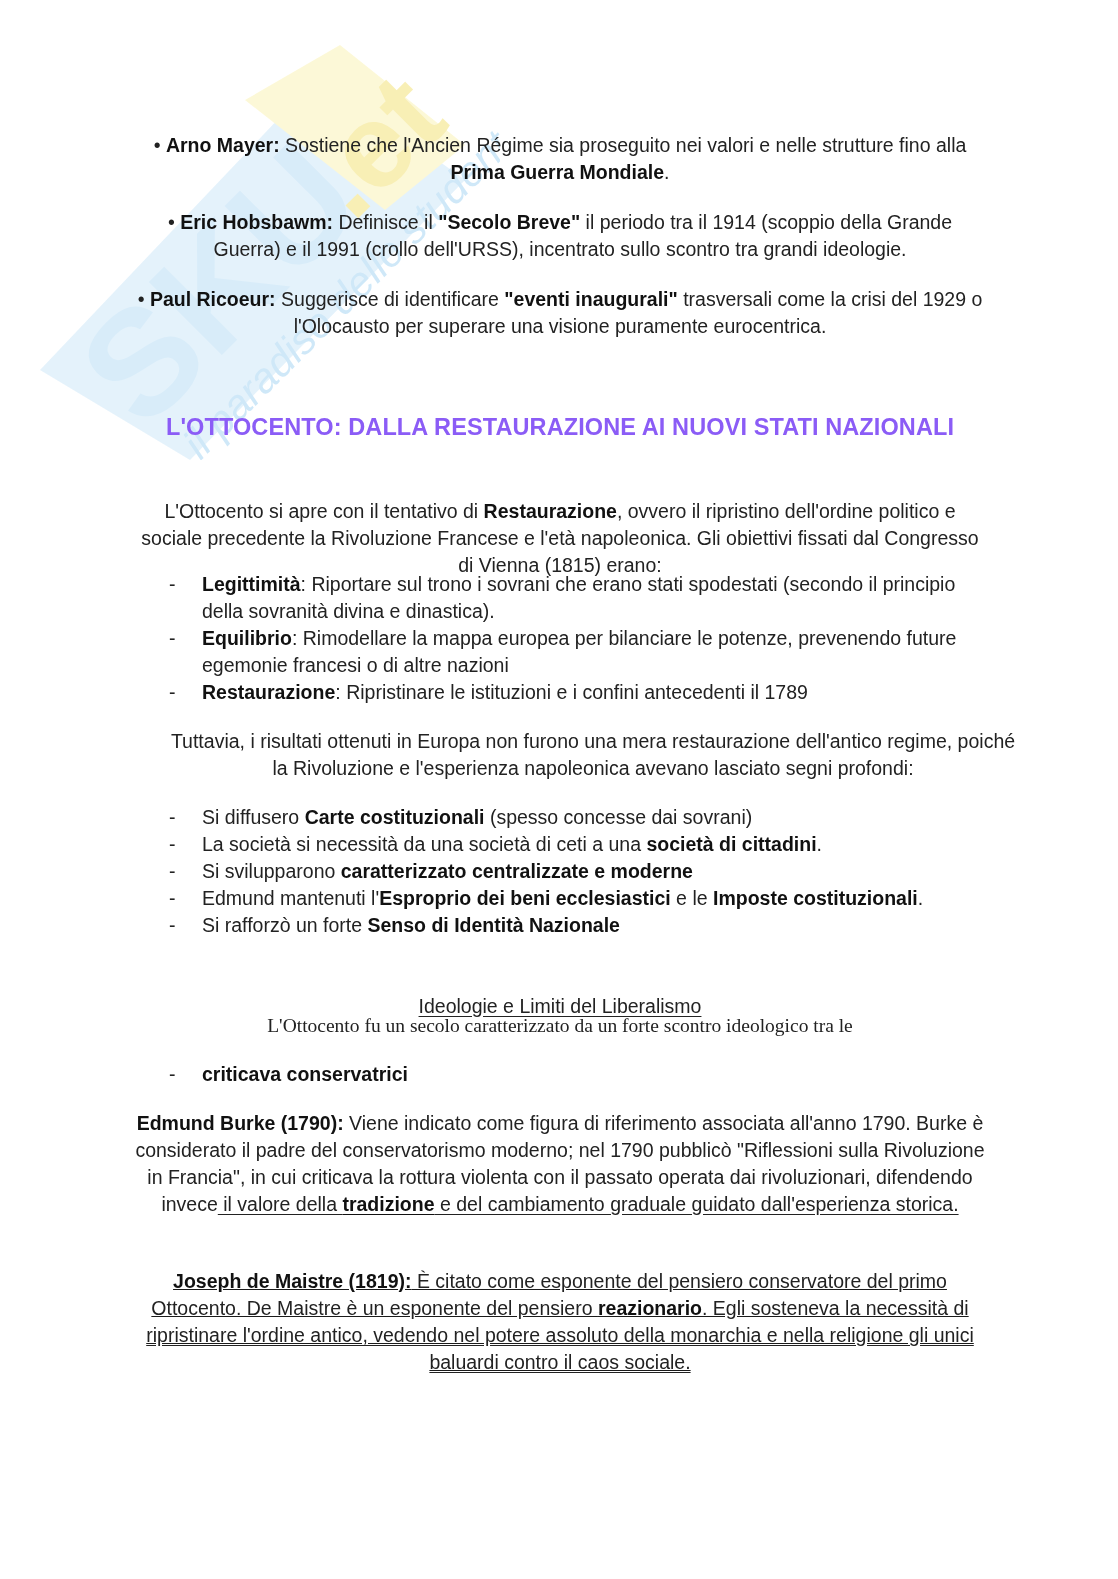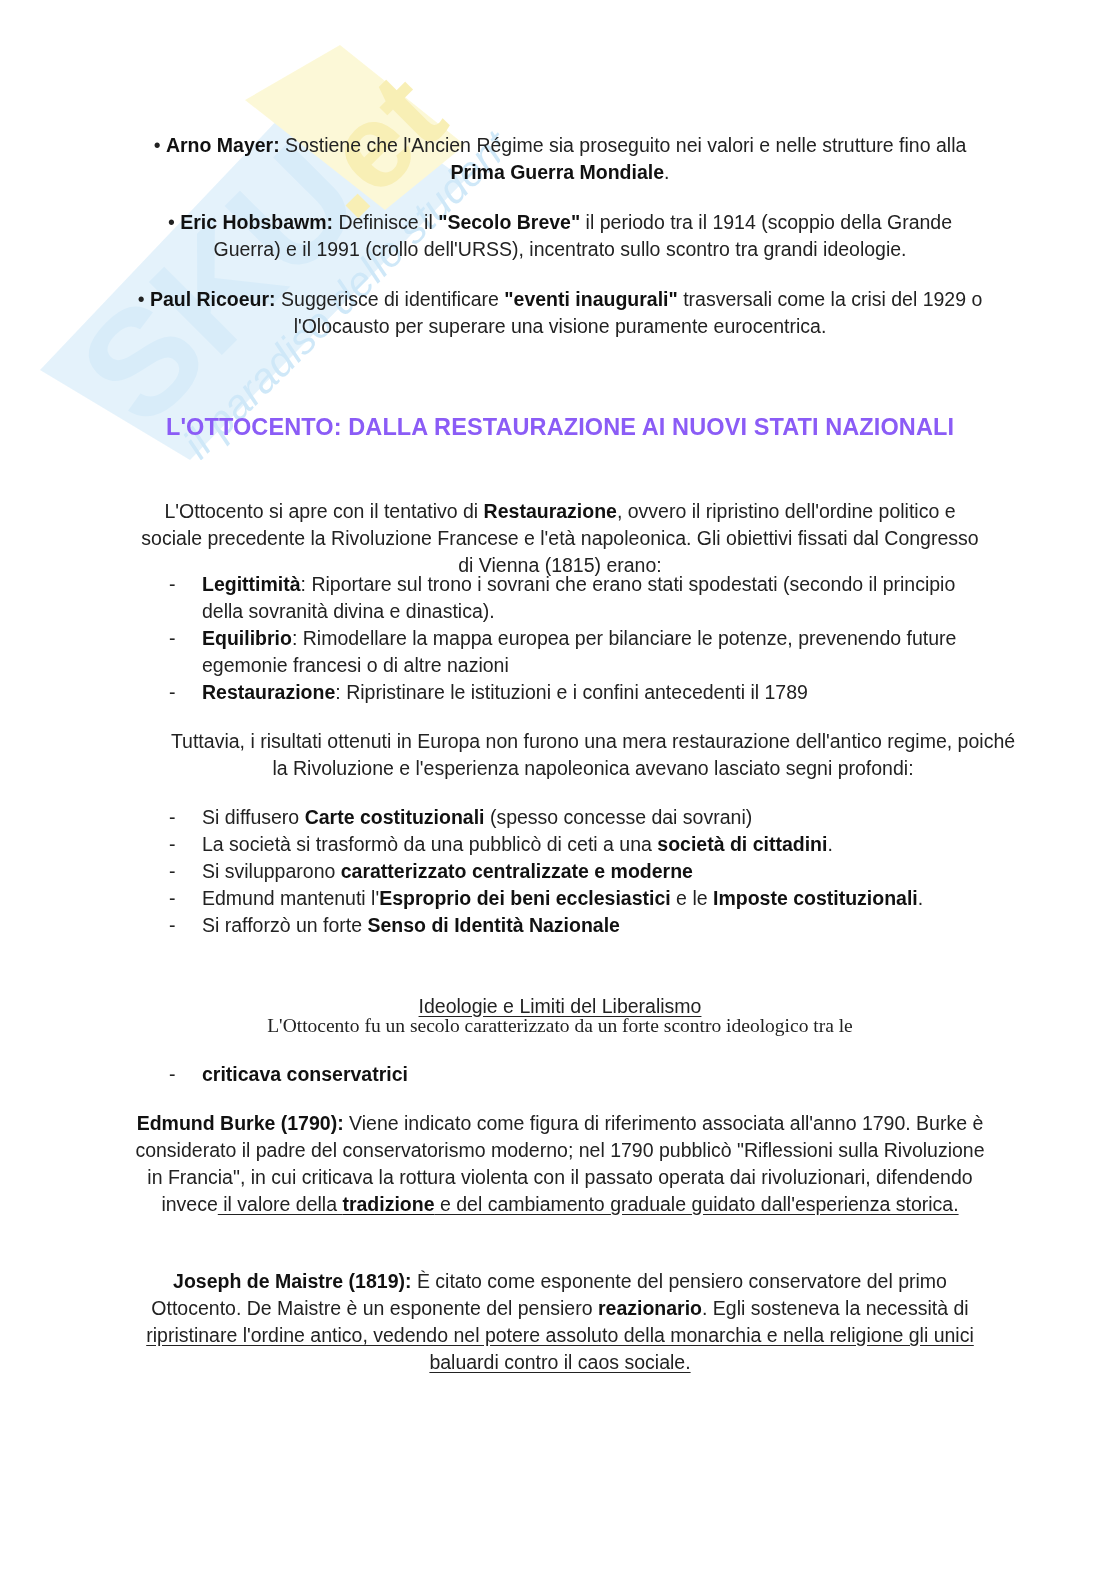--- a/index.html
+++ b/index.html
@@ -79,21 +79,21 @@
       <li><span class="dash">-</span><b>Equilibrio</b><span>: Rimodellare la mappa europea per bilanciare le potenze, prevenendo future egemonie francesi o di altre nazioni</span></li>
       <li><span class="dash">-</span><b>Restaurazione</b><span>: Ripristinare le istituzioni e i confini antecedenti il 1789</span></li>
     </ul>
 
     <div class="para" style="top:596px;margin-left:33px;">
       <p class="p">Tuttavia, i risultati ottenuti in Europa non furono una mera restaurazione dell'antico regime, poiché la Rivoluzione e l'esperienza napoleonica avevano lasciato segni profondi:</p>
     </div>
 
     <ul class="list" style="top:672px;">
       <li><span class="dash">-</span><span>Si diffusero </span><b>Carte costituzionali</b><span> (spesso concesse dai sovrani)</span></li>
-      <li><span class="dash">-</span><span>La società si trasformò da una pubblicò di ceti a una </span><b>società di cittadini</b><span>.</span></li>
+      <li><span class="dash">-</span><span>La società si necessità da una società di ceti a una </span><b>società di cittadini</b><span>.</span></li>
       <li><span class="dash">-</span><span>Si svilupparono </span><b>caratterizzato centralizzate e moderne</b></li>
       <li><span class="dash">-</span><span>Edmund mantenuti l'</span><b>Esproprio dei beni ecclesiastici</b><span> e le </span><b>Imposte costituzionali</b><span>.</span></li>
       <li><span class="dash">-</span><span>Si rafforzò un forte </span><b>Senso di Identità Nazionale</b></li>
     </ul>
 
     <div class="para" style="top:861px;">
       <p class="p u">Ideologie e Limiti del Liberalismo</p>
     </div>
 
     <div class="para" style="top:880px;font-family:Liberation Serif, serif;">
@@ -103,20 +103,20 @@
     <ul class="list" style="top:929px;">
       <li><span class="dash">-</span><b>criticava conservatrici</b></li>
     </ul>
 
     <div class="para" style="top:978px;">
       <p class="p">
         <b>Edmund Burke (1790):</b><span> Viene indicato come figura di riferimento associata all'anno 1790. Burke è considerato il padre del conservatorismo moderno; nel 1790 pubblicò "Riflessioni sulla Rivoluzione in Francia", in cui criticava la rottura violenta con il passato operata dai rivoluzionari, difendendo invece</span><span class="u"> il valore della </span><b class="u">tradizione</b><span class="u"> e del cambiamento graduale guidato dall'esperienza storica.</span>
       </p>
     </div>
 
-    <div class="para" style="top:1136px;">
+    <div class="para" style="top:1136px;text-decoration:underline;">
       <p class="p">
         <b>Joseph de Maistre (1819):</b><span> È citato come esponente del pensiero conservatore del primo Ottocento. De Maistre è un esponente del pensiero </span><b>reazionario</b><span>. Egli sosteneva la necessità di </span><span class="u">ripristinare l'ordine antico, vedendo nel potere assoluto della monarchia e nella religione gli unici baluardi contro il caos sociale.</span>
       </p>
     </div>
 
   </div>
 </div>
 
 </body></html>

